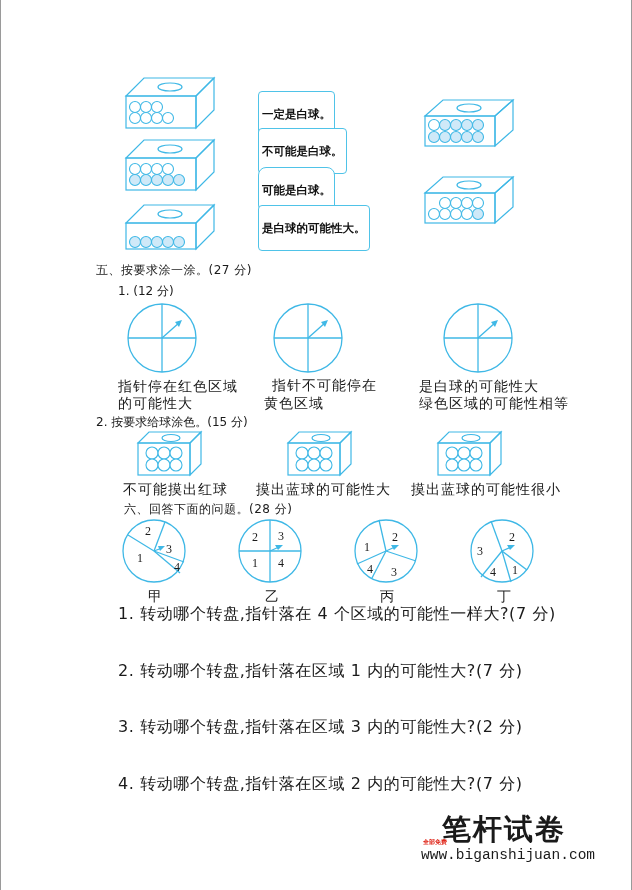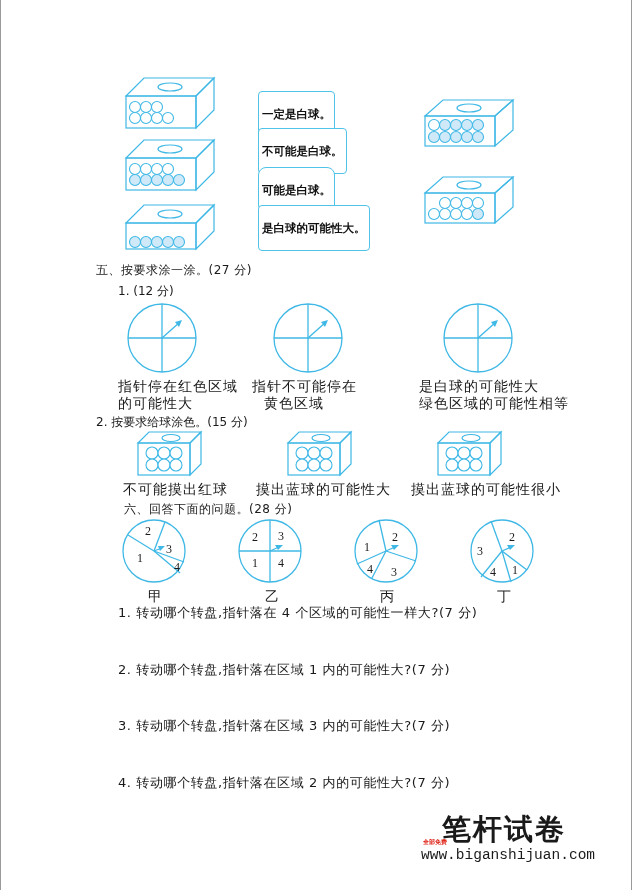--- a/index.html
+++ b/index.html
@@ -17,21 +17,21 @@
   svg { position: absolute; overflow: visible; }
   .abs { position: absolute; white-space: nowrap; }
   .sec-title { font-size: 12px; letter-spacing: 0.5px; }
   .sub-title { font-size: 12px; }
   .caption { font-size: 14px; letter-spacing: 1px; line-height: 17px; }
   .label-box {
     position: absolute; border: 1.5px solid #4fc3e8; border-radius: 4px;
     font-size: 11.5px; font-weight: bold; padding: 14px 3px; line-height: 16px;
     background: #fff; color: #111;
   }
-  .q { font-size: 13px; letter-spacing: 0.6px; }
+  .q { font-size: 16px; letter-spacing: 0.6px; }
   .brand-cn { font-size: 29px; font-weight: bold; letter-spacing: 2px; font-family: "DejaVu Sans", sans-serif; }
   .brand-url { font-size: 14.5px; font-family: "Liberation Mono", "DejaVu Sans Mono", monospace; }
   .brand-free { font-size: 6px; color: #e02a1e; font-weight: bold; }
 </style>
 </head>
 <body>
 
 <div class="page-border"></div>
 
 <svg style="left:126px;top:78px" width="90" height="52" viewBox="0 0 90 52">
@@ -151,21 +151,21 @@
 
 <svg style="left:272px;top:302px" width="72" height="72" viewBox="0 0 72 72">
   <g fill="none" stroke="#3fb8e6" stroke-width="1.3">
     <circle cx="36" cy="36" r="34"></circle>
     <line x1="2" y1="36" x2="70" y2="36"></line>
       <line x1="36" y1="2" x2="36" y2="70"></line>
     <line x1="36" y1="36" x2="54" y2="20"></line>
   </g>
   <polygon points="56,18 49,20 53,25" fill="#3fb8e6"></polygon>
 </svg>
-<div class="abs caption" style="left:252px;top:378px;">指针不可能停在</div>
+<div class="abs caption" style="left:272px;top:378px;font-family:Liberation Mono, monospace;">指针不可能停在</div>
 <div class="abs caption" style="left:264px;top:395px;">黄色区域</div>
 
 <svg style="left:442px;top:302px" width="72" height="72" viewBox="0 0 72 72">
   <g fill="none" stroke="#3fb8e6" stroke-width="1.3">
     <circle cx="36" cy="36" r="34"></circle>
     <line x1="2" y1="36" x2="70" y2="36"></line>
       <line x1="36" y1="2" x2="36" y2="70"></line>
     <line x1="36" y1="36" x2="54" y2="20"></line>
   </g>
   <polygon points="56,18 49,20 53,25" fill="#3fb8e6"></polygon>
@@ -300,18 +300,18 @@
     <text x="8" y="37">3</text>
       <text x="40" y="23">2</text>
       <text x="21" y="58">4</text>
       <text x="43" y="56">1</text>
   </g>
 </svg>
 <div class="abs caption" style="left:497px;top:588px;">丁</div>
 
 <div class="abs q" style="left:118px;top:604px;">1. 转动哪个转盘,指针落在 4 个区域的可能性一样大?(7 分)</div>
 <div class="abs q" style="left:118px;top:661px;">2. 转动哪个转盘,指针落在区域 1 内的可能性大?(7 分)</div>
-<div class="abs q" style="left:118px;top:717px;">3. 转动哪个转盘,指针落在区域 3 内的可能性大?(7 分)</div>
+<div class="abs q" style="left:118px;top:717px;">3. 转动哪个转盘,指针落在区域 3 内的可能性大?(2 分)</div>
 <div class="abs q" style="left:118px;top:774px;">4. 转动哪个转盘,指针落在区域 2 内的可能性大?(7 分)</div>
 
 <div class="abs brand-cn" style="left:442px;top:810px;">笔杆试卷</div>
 <div class="abs brand-free" style="left:423px;top:838px;">全部免费</div>
 <div class="abs brand-url" style="left:421px;top:847px;">www.biganshijuan.com</div>
 
 </body></html>

